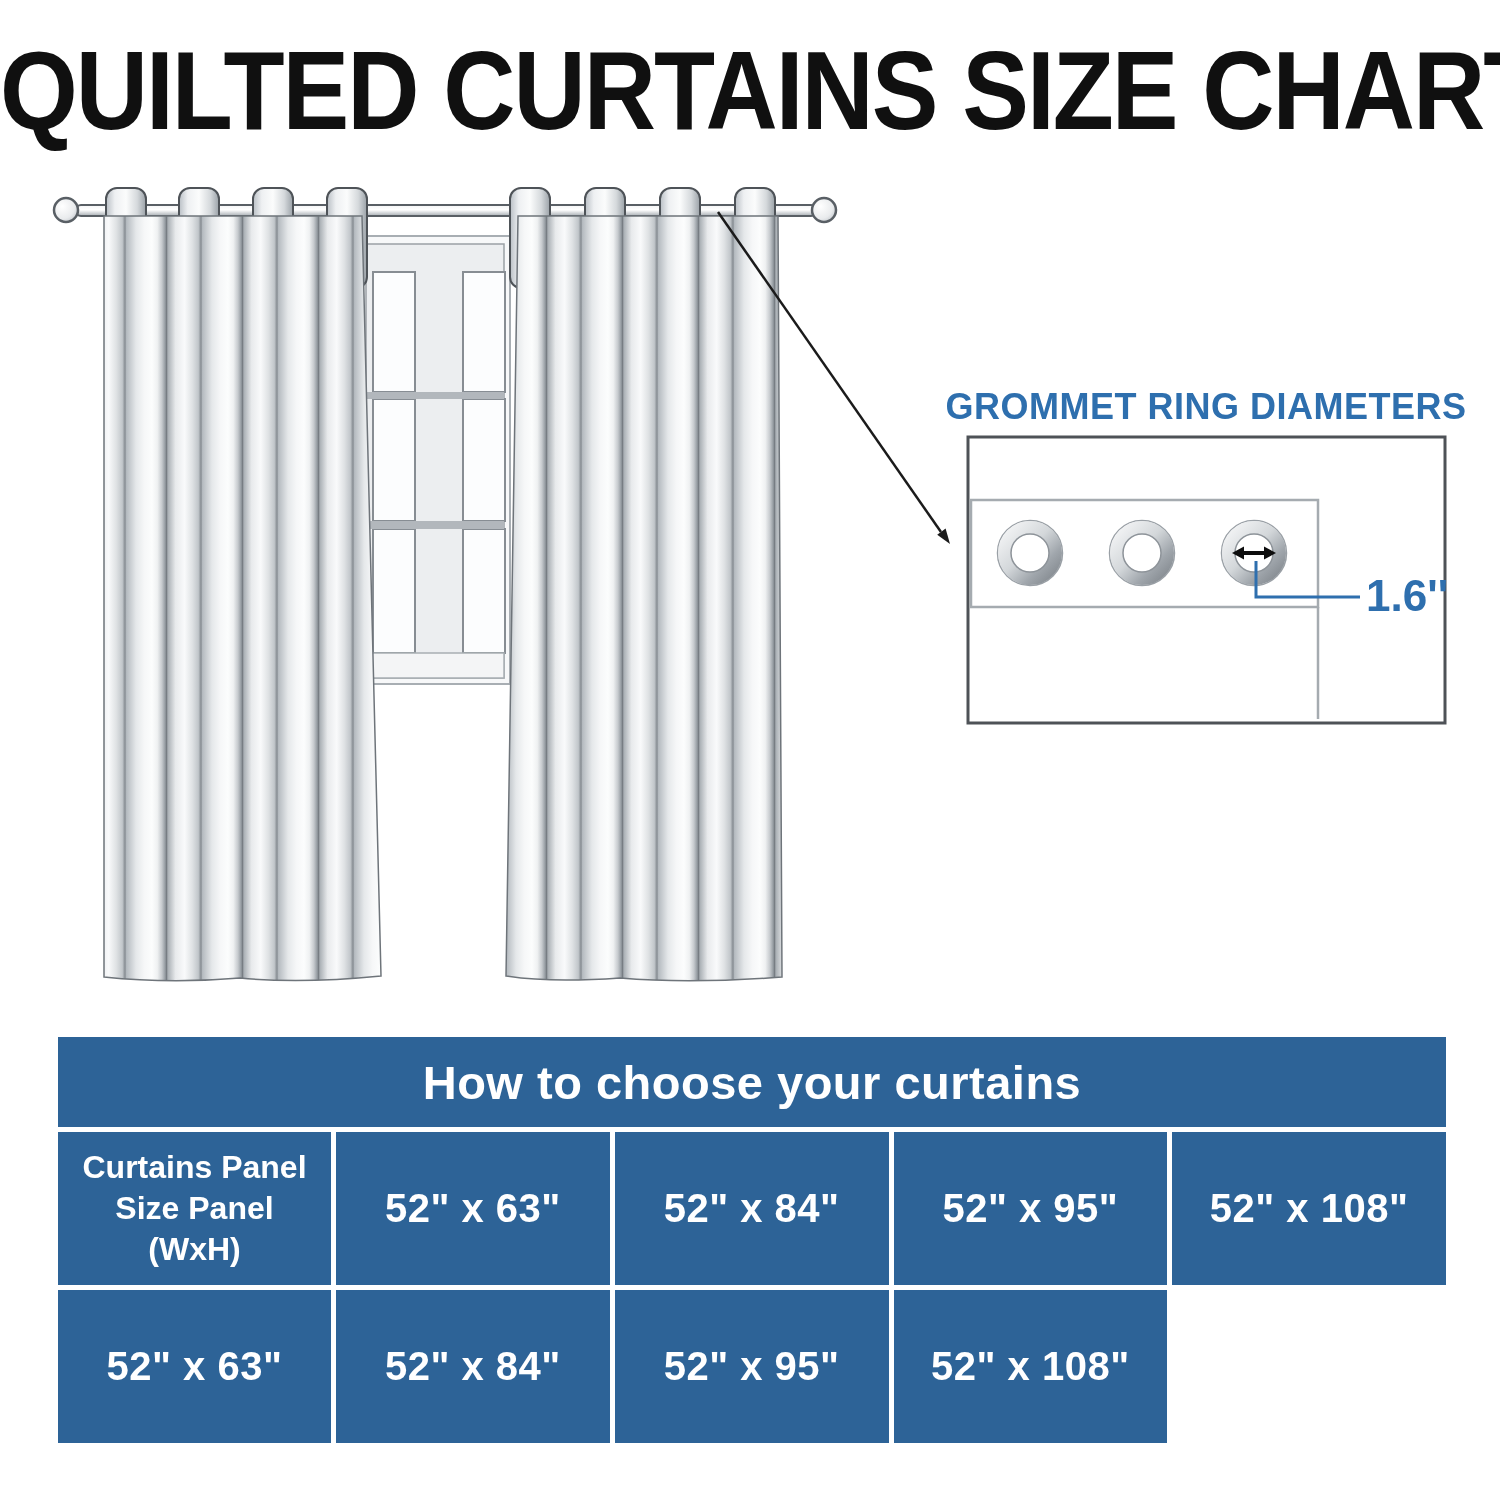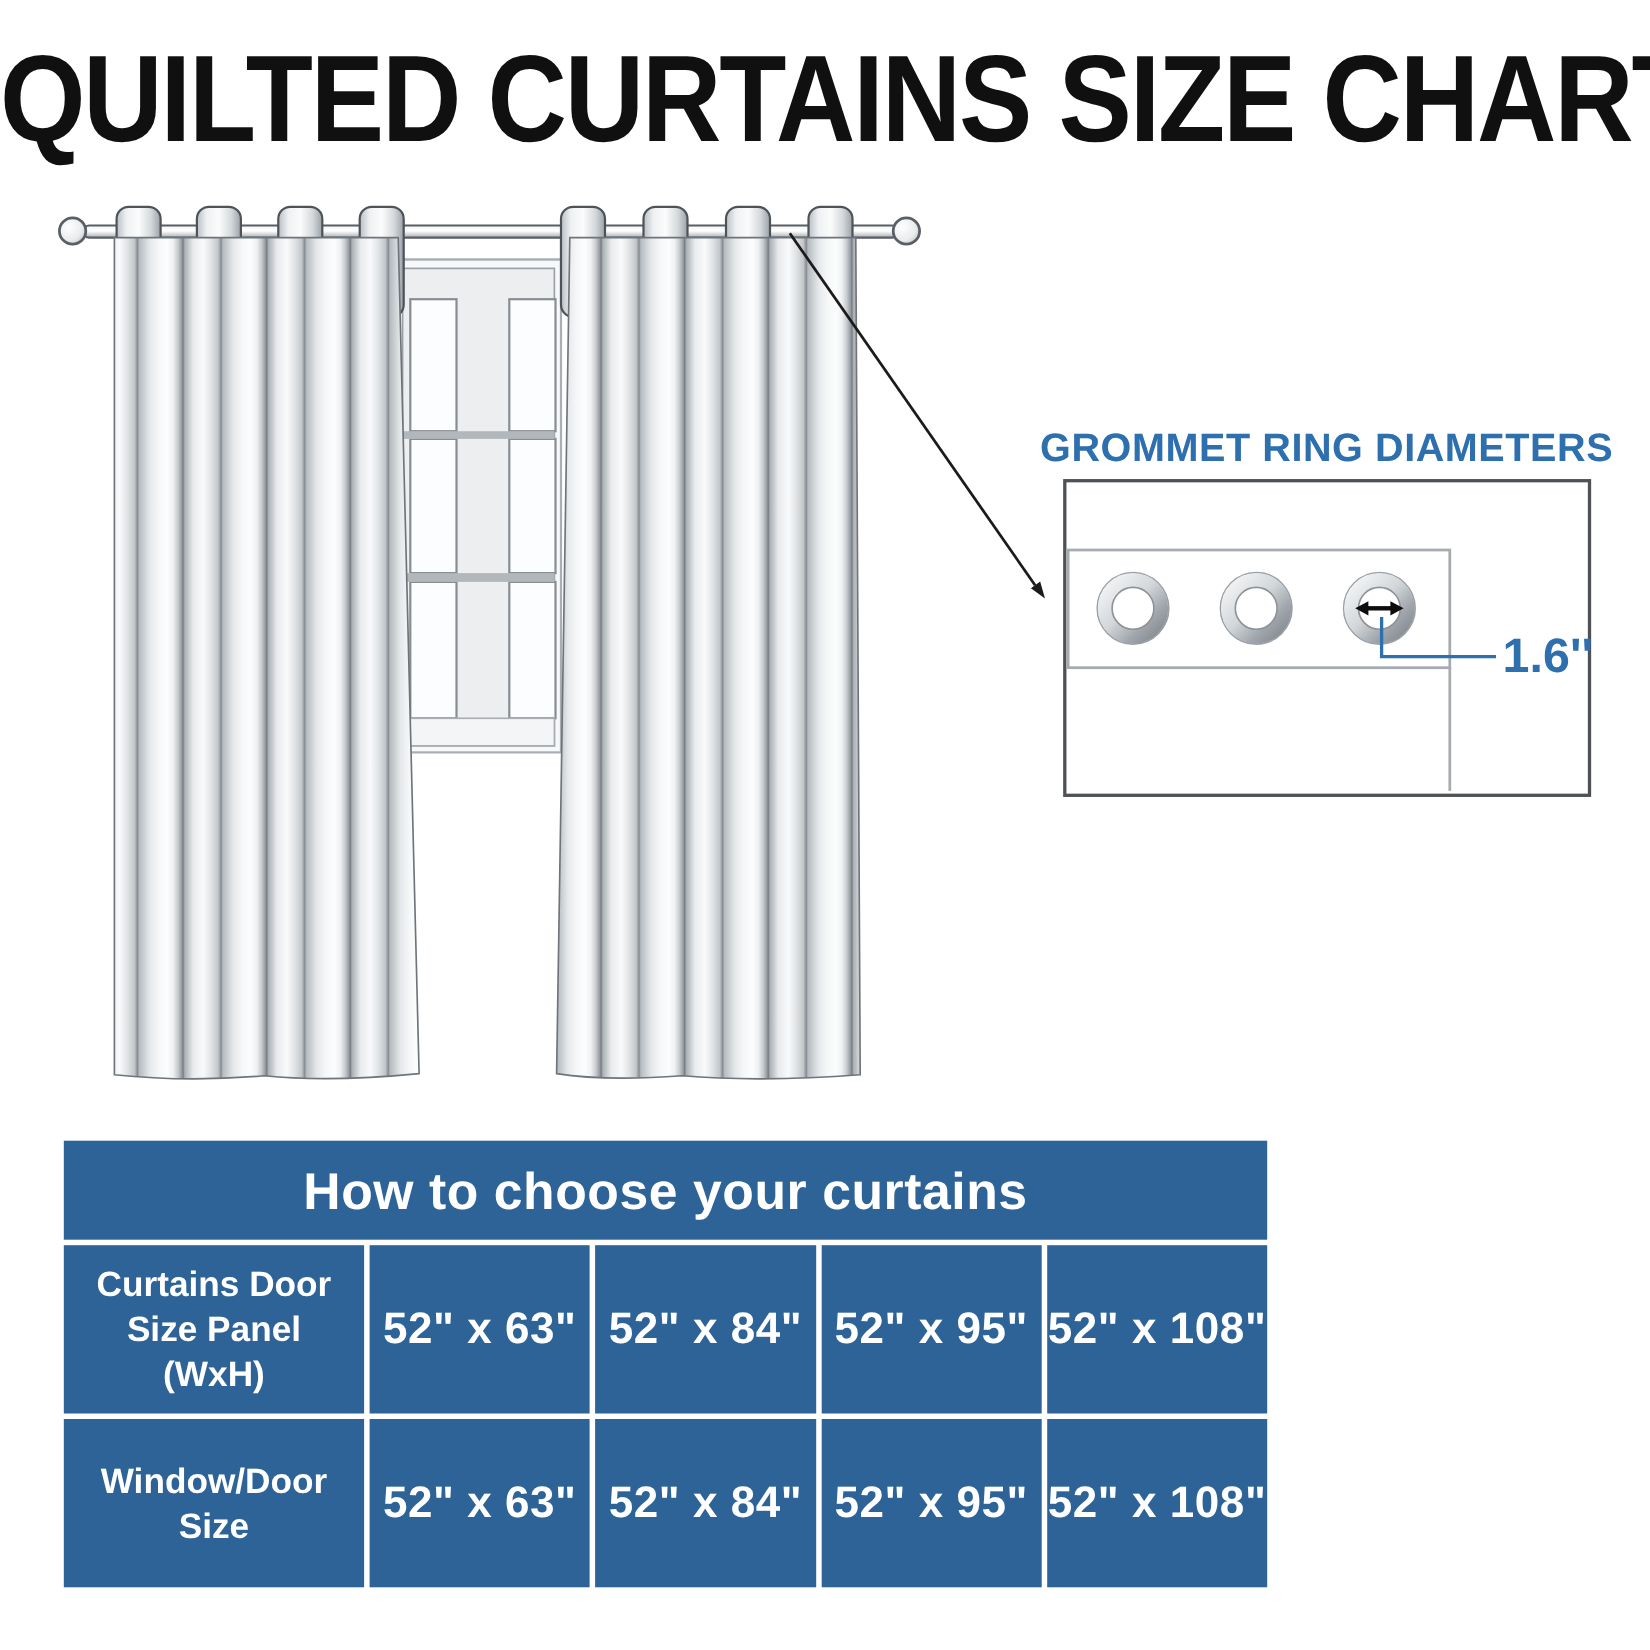--- a/index.html
+++ b/index.html
@@ -19,21 +19,21 @@
     position:absolute;top:26px;left:0;width:1500px;
     text-align:center;white-space:nowrap;
     font-size:100px;font-weight:800;letter-spacing:-2px;
     color:#101010;
     transform:scaleY(1.12);transform-origin:top center;
   }
 
   .illustration{position:absolute;left:0;top:160px;width:1500px;height:880px;}
 
   .size-table{
-    position:absolute;left:58px;top:1037px;width:1094px;
+    position:absolute;left:58px;top:1037px;width:1388px;
     display:flex;flex-direction:column;gap:5px;
   }
   .thead{
     height:90px;background:var(--blue);color:#ffffff;
     display:flex;align-items:center;justify-content:center;
     font-size:47px;font-weight:700;letter-spacing:0.5px;
   }
   .trow{
     display:grid;grid-template-columns:273px 1fr 1fr 1fr 1fr;
     gap:5px;height:153px;
@@ -171,35 +171,31 @@
       <polyline points="1256,401 1256,437 1360,437" fill="none" stroke="#2e6fae" stroke-width="3"></polyline>
       <text x="1366" y="451" font-size="44" font-weight="700" fill="#2e6fae" font-family="Liberation Sans, sans-serif">1.6''</text>
     </g>
   </svg>
 
   <div class="size-table">
     <div class="thead">How to choose your curtains</div>
 
     <div class="trow">
       <div class="cell label">
-        <span>Curtains Door</span>
+        <span>Curtains Panel</span>
         <span>Size Panel</span>
         <span>(WxH)</span>
       </div>
       <div class="cell value">52" x 63"</div>
       <div class="cell value">52" x 84"</div>
       <div class="cell value">52" x 95"</div>
       <div class="cell value">52" x 108"</div>
     </div>
 
     <div class="trow">
-      <div class="cell label">
-        <span>Window/Door</span>
-        <span>Size</span>
-      </div>
       <div class="cell value">52" x 63"</div>
       <div class="cell value">52" x 84"</div>
       <div class="cell value">52" x 95"</div>
       <div class="cell value">52" x 108"</div>
     </div>
   </div>
 
 </div>
 
 </body></html>

